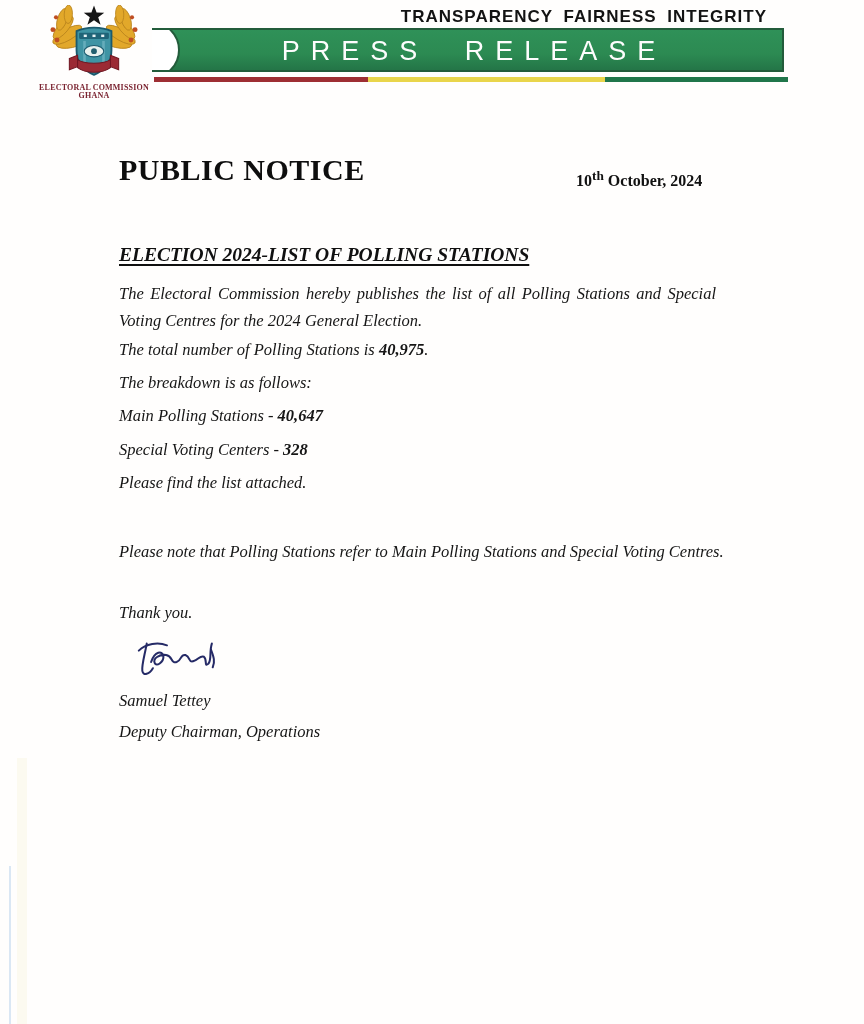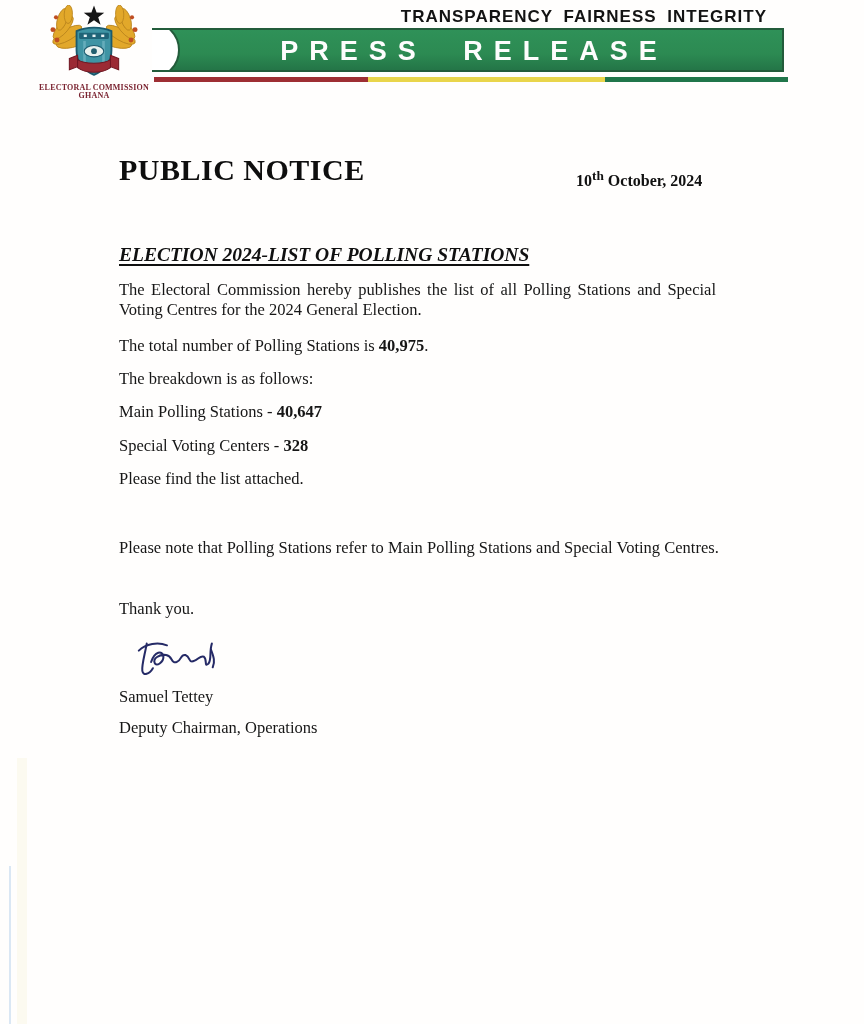--- a/index.html
+++ b/index.html
@@ -8,40 +8,40 @@
 
   
   .motto{position:absolute;top:7px;right:97px;font-family:"Liberation Sans",sans-serif;
          font-weight:700;font-size:17px;letter-spacing:1px;word-spacing:5px;color:#131313;}
   .banner{position:absolute;left:152px;top:28px;width:632px;height:44px;box-sizing:border-box;
           background:linear-gradient(180deg,#2f9158 0%,#2c8a52 60%,#247547 100%);
           border:2px solid #235c3b;border-left:none;overflow:hidden;}
   .banner::before{content:'';position:absolute;left:-30px;top:-9px;width:58px;height:58px;
           background:#ffffff;border:2px solid #235c3b;border-radius:50%;box-sizing:border-box;}
   .banner-text{position:absolute;left:0;right:0;top:0;height:44px;line-height:42px;text-align:center;
-          font-family:"Liberation Sans",sans-serif;font-weight:700;font-size:27px;color:#fdfdfd;
+          font-family:"Liberation Sans",sans-serif;font-weight:400;font-size:27px;color:#fdfdfd;
           letter-spacing:11px;word-spacing:18px;padding-left:14px;}
   .stripe{position:absolute;left:154px;top:77px;width:634px;height:5px;display:flex;}
   .stripe > div{height:100%;}
   .seg-red{width:214px;}
   .seg-yellow{width:237px;}
   .seg-green{width:183px;}
 
   
   .logo{position:absolute;left:28px;top:5px;width:132px;text-align:center;}
   .logo-text{font-size:8px;font-weight:700;color:#7a2330;letter-spacing:.2px;line-height:1.3;
              font-family:"Liberation Serif",serif;margin-top:-2px;}
 
   
   .date{position:absolute;left:576px;top:120px;font-size:16px;font-weight:700;color:#111;margin-top:48px;}
   .doc-title{position:absolute;left:119px;top:153px;width:596px;text-align:left;
              font-size:30px;font-weight:700;letter-spacing:.5px;color:#0e0e0e;}
   .heading{position:absolute;left:119px;top:244px;font-size:19.5px;font-weight:700;color:#101010;
            text-decoration:underline;text-decoration-thickness:2px;text-underline-offset:3px;font-style:italic;}
-  .para{position:absolute;left:119px;width:597px;font-size:16.5px;color:#161616;line-height:20px;}
+  .para{position:absolute;left:119px;width:597px;font-size:16.5px;color:#161616;line-height:27px;font-style:italic;}
   .p1{top:280px;text-align:justify;}
   .p2{top:336px;}
   .p3{top:369px;}
   .p4{top:402px;}
   .p5{top:436px;}
   .p6{top:469px;}
   .p7{top:538px;width:612px;}
   .p8{top:599px;}
   .bold{font-weight:700;}
   .signature{position:absolute;left:130px;top:629px;}

